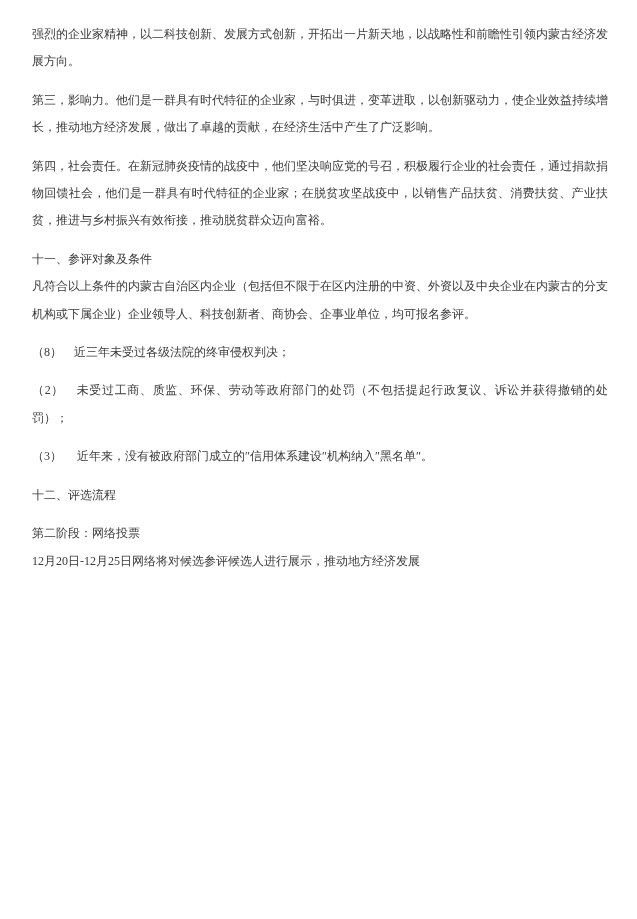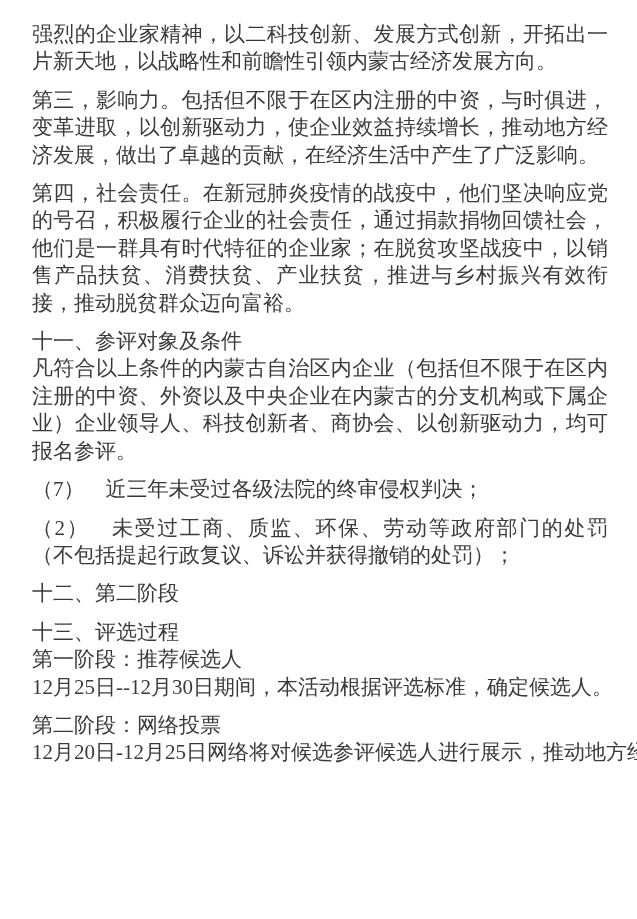--- a/index.html
+++ b/index.html
@@ -12,21 +12,21 @@
     background: #ffffff;
     overflow: hidden;
   }
   .page {
     box-sizing: border-box;
     width: 637px;
     height: 919px;
     padding: 21px 29px 0 32px;
     font-family: "Liberation Serif", "DejaVu Serif", serif;
     color: #3a3a3a;
-    font-size: 21px;
+    font-size: 12px;
     line-height: 27.4px;
     background: #ffffff;
   }
   .para {
     margin: 0 0 11px 0;
     text-align: justify;
   }
   .preline {
     white-space: pre-line;
   }
@@ -39,36 +39,34 @@
     text-align: left;
   }
 </style>
 </head>
 <body>
 
 <div class="page">
 
   <p class="para">强烈的企业家精神，以二科技创新、发展方式创新，开拓出一片新天地，以战略性和前瞻性引领内蒙古经济发展方向。</p>
 
-  <p class="para">第三，影响力。包括但不限于在区内注册的中资，与时俱进，变革进取，以创新驱动力，使企业效益持续增长，推动地方经济发展，做出了卓越的贡献，在经济生活中产生了广泛影响。</p>
+  <p class="para">第三，影响力。他们是一群具有时代特征的企业家，与时俱进，变革进取，以创新驱动力，使企业效益持续增长，推动地方经济发展，做出了卓越的贡献，在经济生活中产生了广泛影响。</p>
 
   <p class="para">第四，社会责任。在新冠肺炎疫情的战疫中，他们坚决响应党的号召，积极履行企业的社会责任，通过捐款捐物回馈社会，他们是一群具有时代特征的企业家；在脱贫攻坚战疫中，以销售产品扶贫、消费扶贫、产业扶贫，推进与乡村振兴有效衔接，推动脱贫群众迈向富裕。</p>
 
   <p class="para preline">十一、参评对象及条件
-凡符合以上条件的内蒙古自治区内企业（包括但不限于在区内注册的中资、外资以及中央企业在内蒙古的分支机构或下属企业）企业领导人、科技创新者、商协会、以创新驱动力，均可报名参评。</p>
+凡符合以上条件的内蒙古自治区内企业（包括但不限于在区内注册的中资、外资以及中央企业在内蒙古的分支机构或下属企业）企业领导人、科技创新者、商协会、企事业单位，均可报名参评。</p>
 
-  <p class="para">（7）　近三年未受过各级法院的终审侵权判决；</p>
+  <p class="para">（8）　近三年未受过各级法院的终审侵权判决；</p>
 
   <p class="para">（2）　未受过工商、质监、环保、劳动等政府部门的处罚（不包括提起行政复议、诉讼并获得撤销的处罚）；</p>
 
+  <p class="para oneline">（3）　 近年来，没有被政府部门成立的″信用体系建设″机构纳入″黑名单″。</p>
 
-  <p class="para">十二、第二阶段</p>
+  <p class="para">十二、评选流程</p>
 
 
 
-  <p class="para hardlines">十三、评选过程
-第一阶段：推荐候选人
-12月25日--12月30日期间，本活动根据评选标准，确定候选人。</p>
 
   <p class="para hardlines">第二阶段：网络投票
 12月20日-12月25日网络将对候选参评候选人进行展示，推动地方经济发展</p>
 
 </div>
 
 </body></html>

